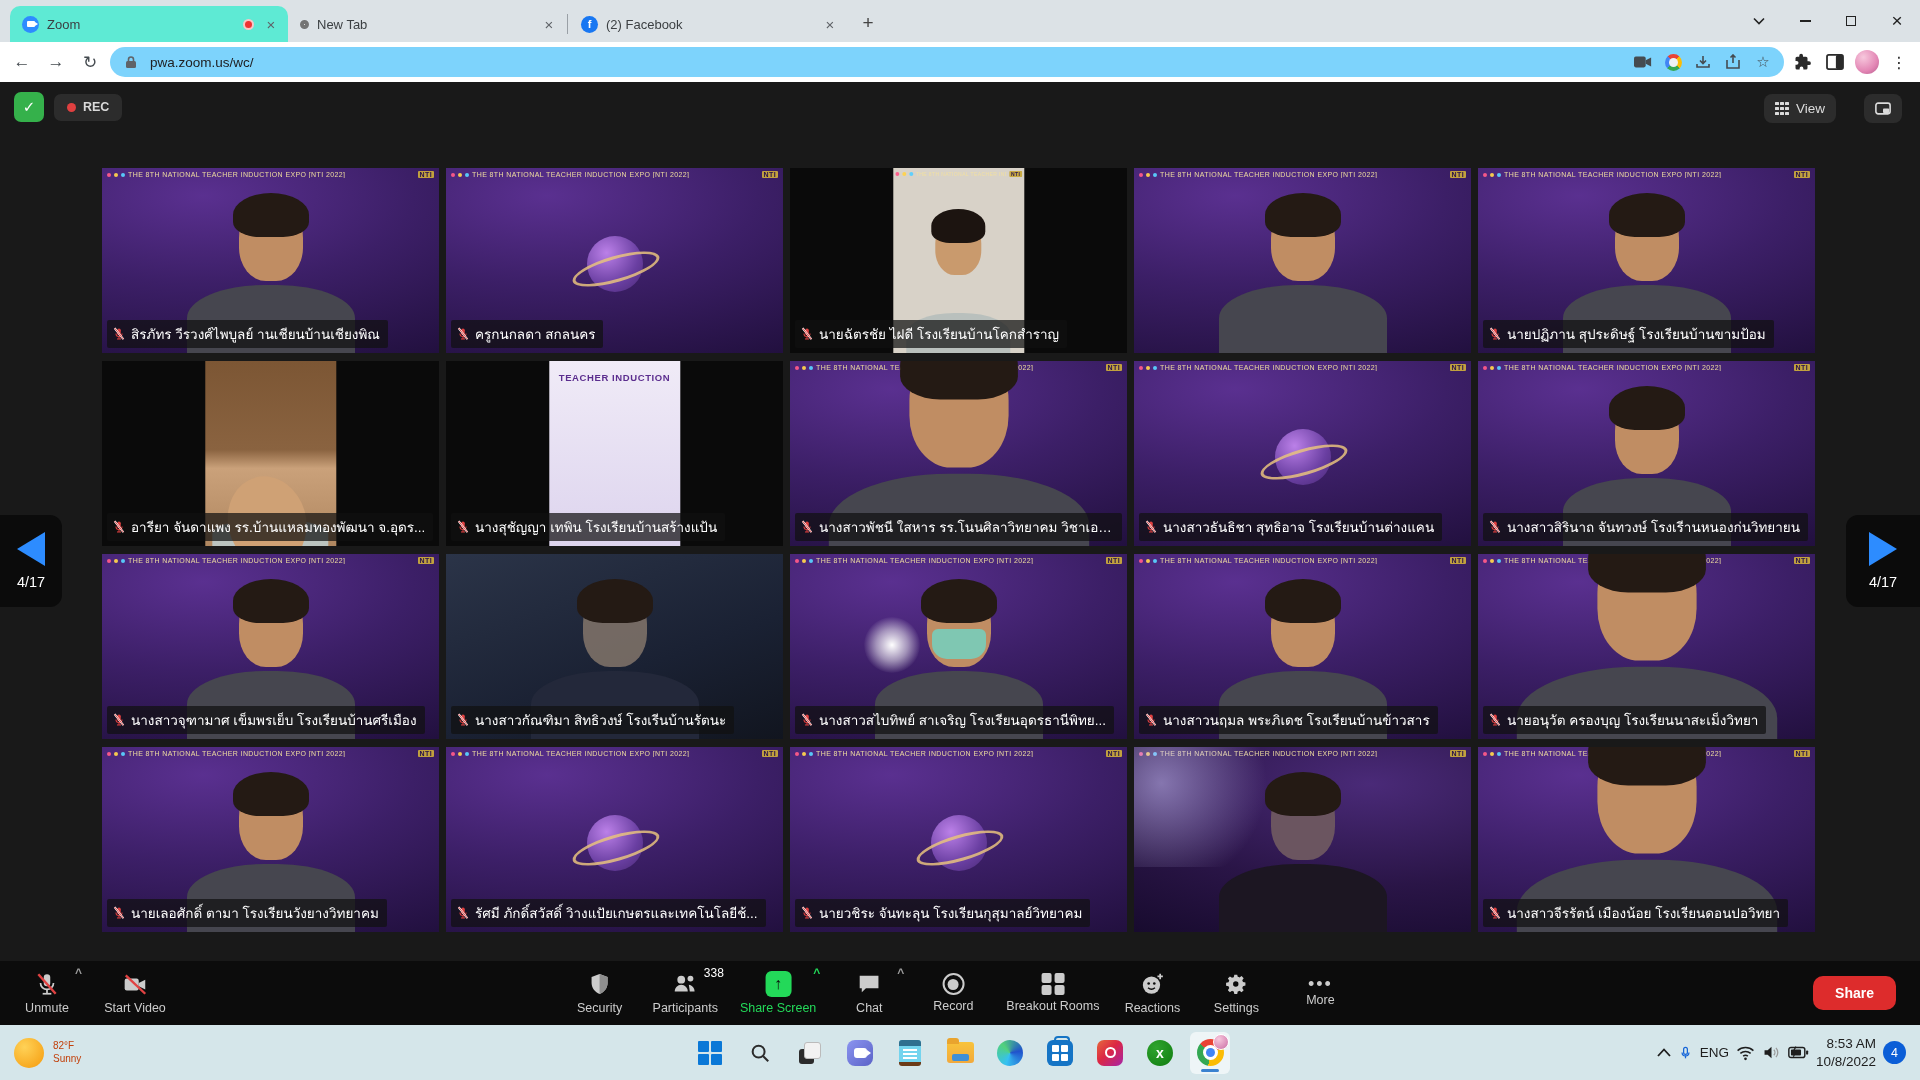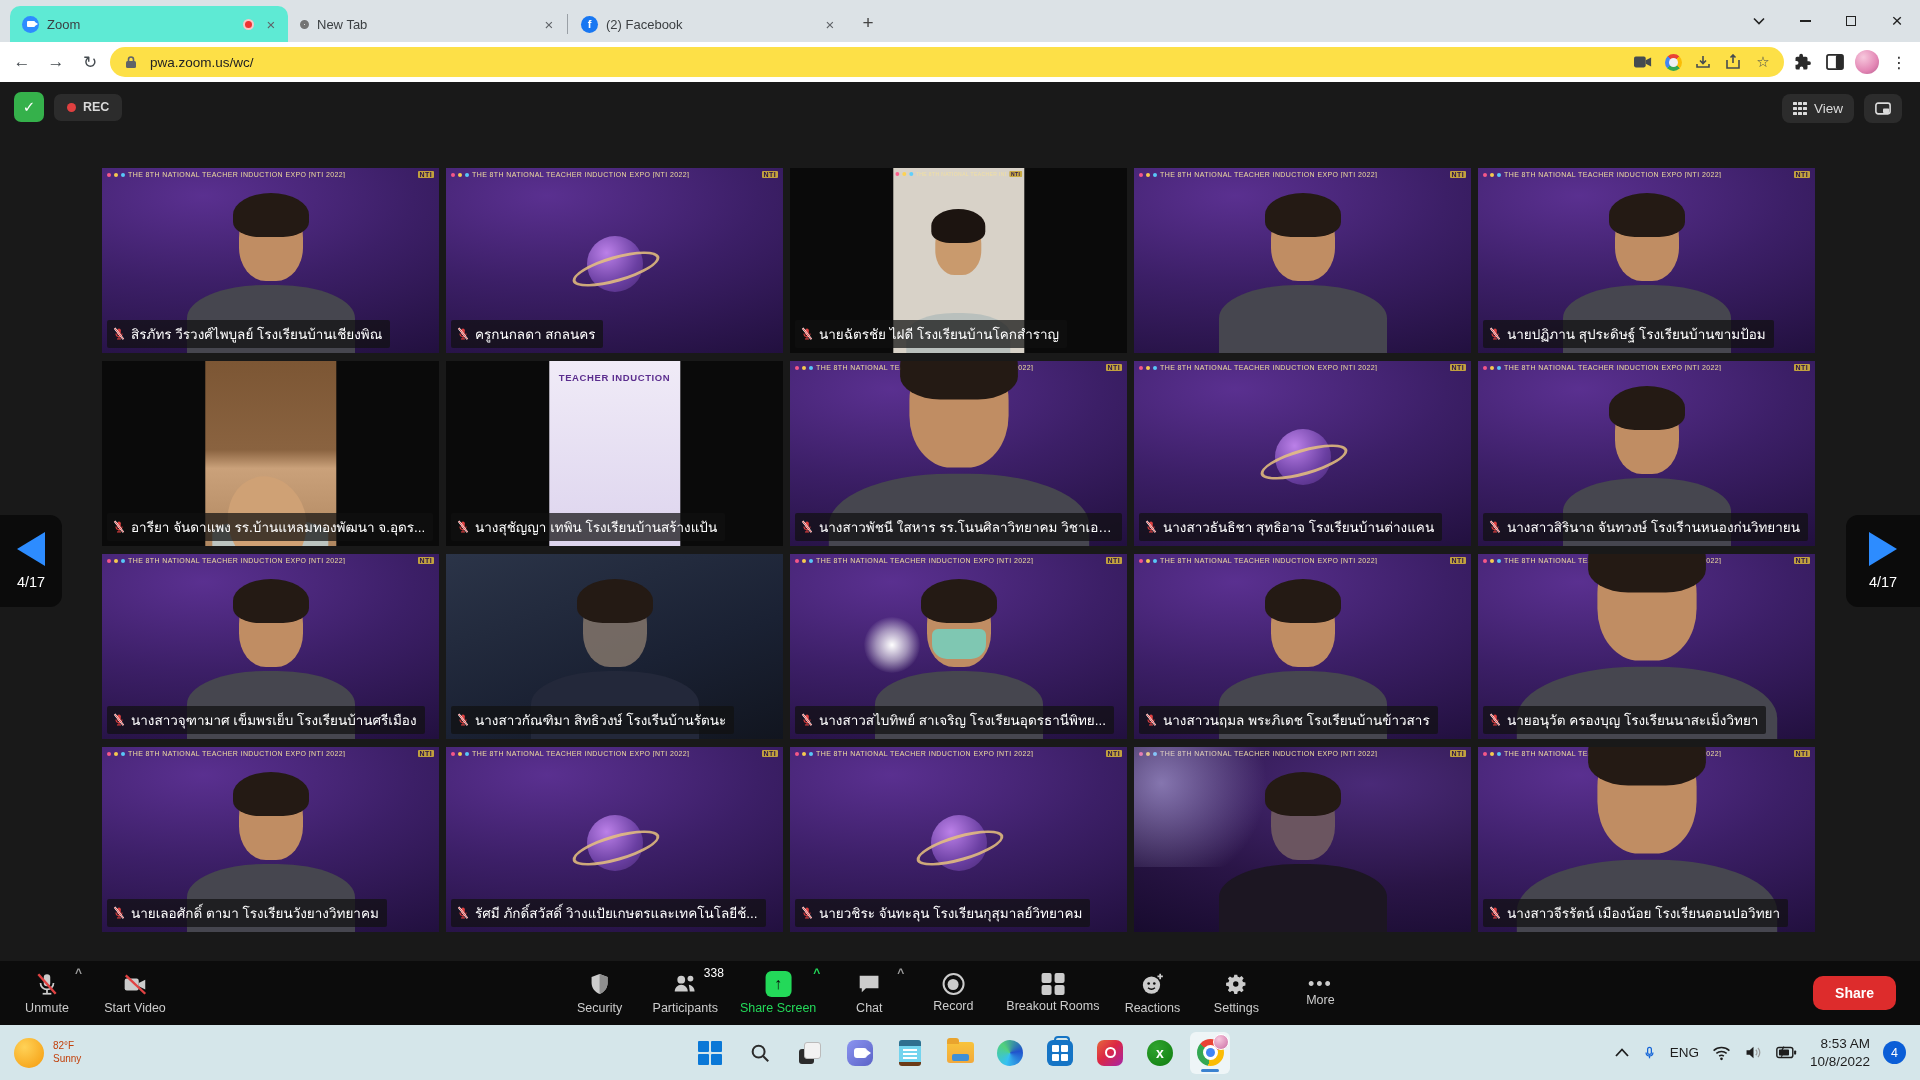--- a/index.html
+++ b/index.html
@@ -26,36 +26,36 @@
   .wctrl{position:absolute;right:0;top:0;height:42px;display:flex}
   .wc{width:46px;height:100%;display:flex;align-items:center;justify-content:center;color:#222;font-size:15px}
   .wc .bar{width:11px;height:1.6px;background:#222}
   .wc .sq{width:10px;height:10px;border:1.6px solid #222}
   .wc.x{font-size:19px}
   .wc svg{display:block}
 
   .btoolbar{position:absolute;top:42px;left:0;right:0;height:40px;background:#fff;
     display:flex;align-items:center;padding:0 8px;gap:6px}
   .navb{width:28px;height:28px;display:flex;align-items:center;justify-content:center;font-size:17px;color:#454b50}
-  .omni{flex:1;height:30px;background:#fde047;border-radius:15px;display:flex;align-items:center;
+  .omni{flex:1;height:30px;background:#7dd3fc;border-radius:15px;display:flex;align-items:center;
     padding:0 10px;gap:8px;font-size:13.5px;color:#202124}
   .omni .url{flex:1}
   .oicon{width:22px;height:22px;display:flex;align-items:center;justify-content:center;color:#454b50;font-size:15px}
   .gicon{width:17px;height:17px;border-radius:50%;background:conic-gradient(from -45deg,#ea4335 0 25%,#fbbc05 0 50%,#34a853 0 75%,#4285f4 0 100%);position:relative}
   .gicon::after{content:'';position:absolute;inset:4px;background:#eef1f4;border-radius:50%}
   .xicon{width:26px;height:26px;display:flex;align-items:center;justify-content:center;color:#2a2a2a;font-size:16px}
   .avatar{width:24px;height:24px;border-radius:50%;background:radial-gradient(circle at 35% 30%,#f7c8dd,#e387b5 60%,#b55a8c)}
 
   
   .zoomapp{position:absolute;top:82px;left:0;right:0;bottom:119px;background:#191919}
   .zheader{position:absolute;top:10px;left:14px;display:flex;gap:10px;align-items:center}
   .shield{width:30px;height:30px;border-radius:7px;background:#35b14b;color:#fff;font-size:15px;font-weight:bold;display:flex;align-items:center;justify-content:center}
   .recpill{height:27px;background:#2c2c2c;border-radius:7px;display:flex;align-items:center;gap:7px;padding:0 13px;color:#d9d9d9;font-size:12.5px;font-weight:bold}
   .recpill .dot{width:9px;height:9px;border-radius:50%;background:#e04040}
-  .zview{position:absolute;top:12px;right:66px;height:29px;background:#2c2c2c;border-radius:8px;
+  .zview{position:absolute;top:12px;right:84px;height:29px;background:#2c2c2c;border-radius:8px;
     display:flex;align-items:center;gap:7px;padding:0 11px;color:#dcdcdc;font-size:13.5px}
   .vgrid{display:grid;grid-template-columns:repeat(3,3.6px);grid-auto-rows:3.6px;gap:1.6px}
   .vgrid i{background:#dcdcdc;border-radius:.5px}
   .zpip{position:absolute;top:12px;right:18px;width:38px;height:29px;background:#2c2c2c;border-radius:8px;display:flex;align-items:center;justify-content:center}
 
   #tiles{position:absolute;left:102px;top:86px;display:grid;
     grid-template-columns:repeat(5,337px);grid-auto-rows:185px;gap:8px 7px}
   .tile{position:relative;overflow:hidden;
     background:radial-gradient(130% 100% at 30% 15%,#5a3090 0%,#3c1f67 48%,#22103f 100%)}
   .banner{position:absolute;top:3px;left:5px;right:5px;display:flex;align-items:center;gap:3px;
@@ -166,21 +166,21 @@
   .i-store i b{background:#fff;border-radius:1px}
   .i-insta{width:26px;height:26px;border-radius:7px;background:linear-gradient(135deg,#e6683c,#dc2743 45%,#a625a8);display:flex;align-items:center;justify-content:center}
   .i-insta i{width:11px;height:11px;border:2.5px solid #fff;border-radius:50%;display:block}
   .i-xbox{width:26px;height:26px;border-radius:50%;background:radial-gradient(circle at 35% 30%,#2ea42e,#107c10);display:flex;align-items:center;justify-content:center;color:#fff;font-weight:bold;font-size:14px}
   .i-chrome{position:relative;width:27px;height:27px;border-radius:50%;
     background:conic-gradient(from -50deg,#ea4335 0 120deg,#fbbc05 0 240deg,#34a853 0 360deg)}
   .i-chrome::before{content:'';position:absolute;inset:6px;background:#fff;border-radius:50%}
   .i-chrome::after{content:'';position:absolute;inset:9px;background:#4285f4;border-radius:50%}
   .i-chrome .mini-av{position:absolute;right:-5px;top:-5px;width:16px;height:16px;border-radius:50%;
     background:radial-gradient(circle at 35% 30%,#f7c8dd,#d887b5 70%);border:1px solid #fff;z-index:3}
-  .tray{margin-left:auto;display:flex;align-items:center;gap:13px;color:#1e1e1e;font-size:13.5px}
+  .tray{margin-left:auto;display:flex;align-items:center;gap:7px;color:#1e1e1e;font-size:13.5px}
   .clock{text-align:right;line-height:1.3;font-size:13.5px}
   .badge{width:23px;height:23px;border-radius:50%;background:#0b5ed7;color:#fff;font-size:12.5px;
     display:flex;align-items:center;justify-content:center}
 </style>
 </head>
 <body>
 
 <div class="tabstrip">
   <div class="tab active">
     <span class="fav zoom">
@@ -313,21 +313,21 @@
         </div>
         <div class="nametag">
           <svg class="micoff" viewBox="0 0 24 24">
             <path d="M12 2.5a3 3 0 0 1 3 3V11a3 3 0 0 1-6 0V5.5a3 3 0 0 1 3-3z" fill="#e04040"></path>
             <path d="M6.8 11a5.2 5.2 0 0 0 10.4 0" stroke="#e04040" stroke-width="1.8" fill="none"></path>
             <line x1="12" y1="16.2" x2="12" y2="20" stroke="#e04040" stroke-width="1.8"></line>
             <line x1="8.5" y1="20.5" x2="15.5" y2="20.5" stroke="#e04040" stroke-width="1.8"></line>
             <line x1="4.5" y1="2" x2="19.5" y2="21" stroke="#fff" stroke-width="3.4"></line>
             <line x1="4.5" y1="2" x2="19.5" y2="21" stroke="#e04040" stroke-width="1.6"></line>
           </svg>
-          <span class="pname">สิรภัทร วีรวงศ์ไพบูลย์ โรงเรียนบ้านเชียงพิณ</span>
+          <span class="pname">สิรภัทร วีรวงศ์ไพบูลย์ านเชียนบ้านเชียงพิณ</span>
         </div>
       </div>
       <div class="tile v-slide">
         <div class="banner">
           <span class="bd" style="background: rgb(255, 90, 138);"></span>
           <span class="bd" style="background: rgb(255, 211, 77);"></span>
           <span class="bd" style="background: rgb(89, 208, 255);"></span>
           <span class="btxt">THE 8TH NATIONAL TEACHER INDUCTION EXPO [NTI 2022]</span>
           <span class="nti">NTI</span>
         </div>

